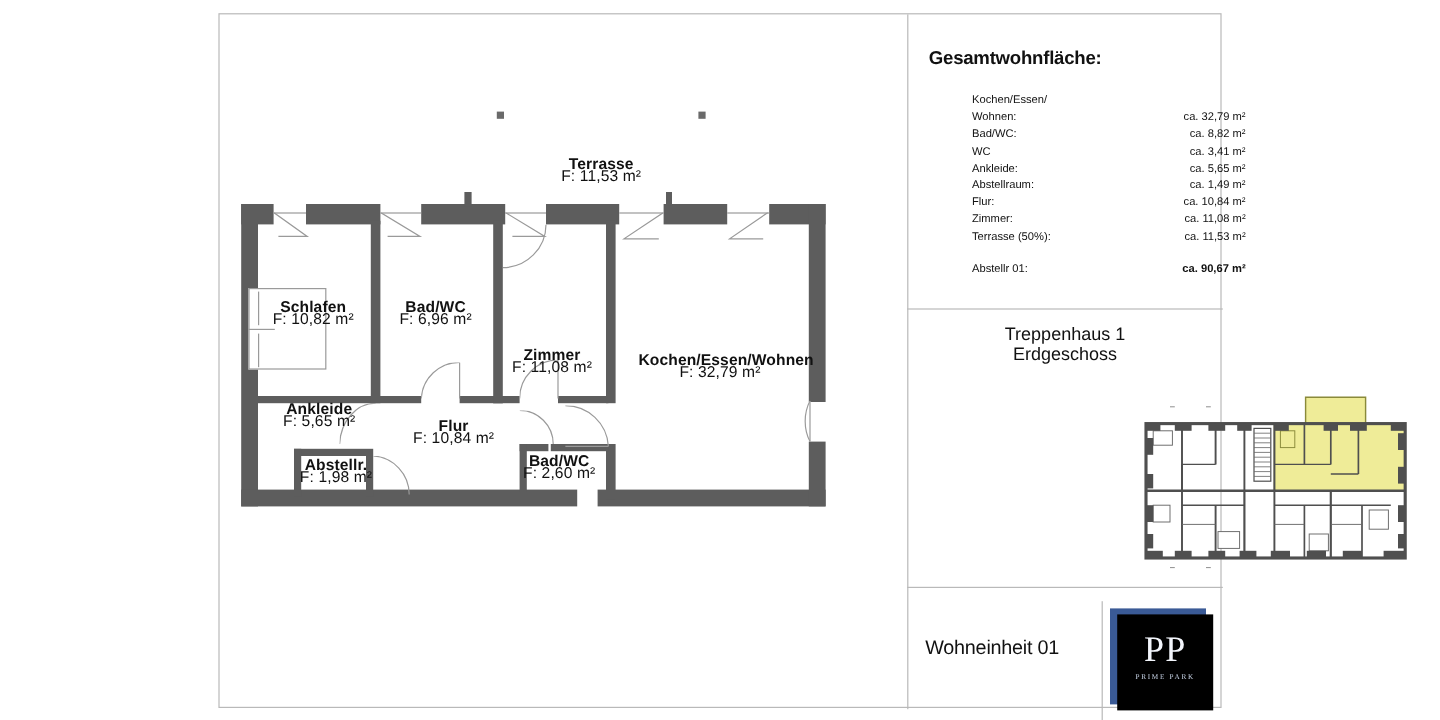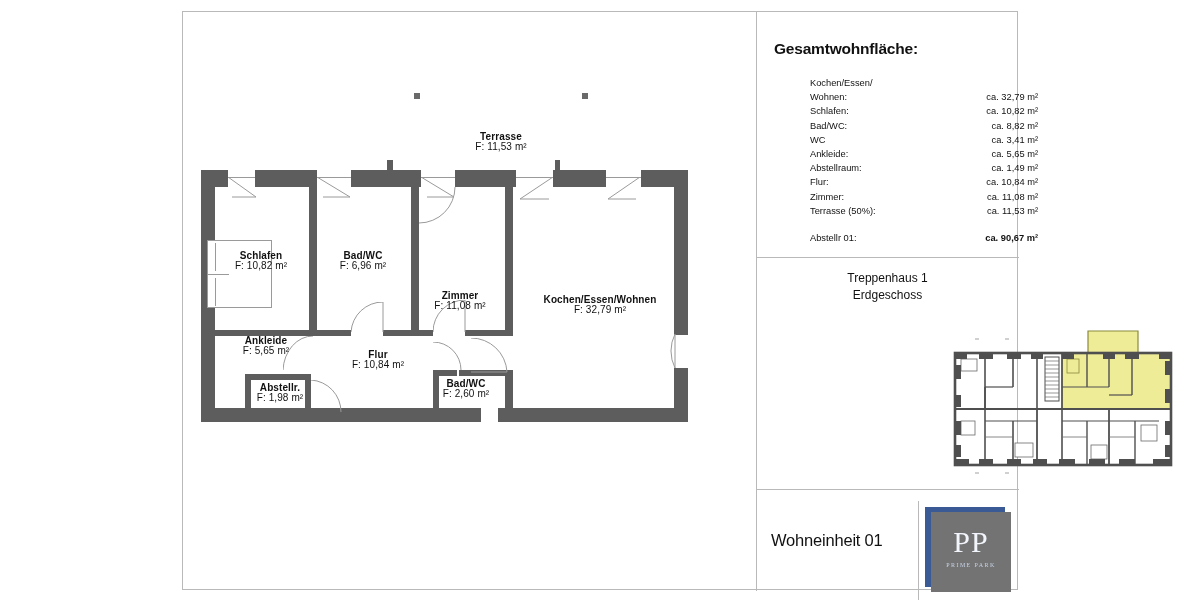--- a/index.html
+++ b/index.html
@@ -29,21 +29,21 @@
   .plan { position: absolute; left: 0; top: 0; width: 573px; height: 579px; }
 
   .wall { position: absolute; background: #5d5d5d; }
   .thinline { position: absolute; background: #9a9a9a; }
   .post { position: absolute; background: #6a6a6a; }
 
   .room-label {
     position: absolute;
     text-align: center;
     color: #111;
-    font-size: 10px;
+    font-size: 13px;
     line-height: 10px;
     letter-spacing: .1px;
     white-space: nowrap;
   }
   .room-label .nm { display: block; font-weight: 600; }
   .room-label .ar { display: block; }
 
   .doorarc { position: absolute; }
   .doorarc svg { display: block; }
 
@@ -56,33 +56,33 @@
   .arow { display: flex; justify-content: space-between; font-size: 9.3px; line-height: 14.2px; color: #111; }
   .arow .k { white-space: nowrap; }
   .arow .v { white-space: nowrap; text-align: right; font-variant-numeric: tabular-nums; }
   .arow.cont .v { visibility: hidden; }
   .arow.total { margin-top: 13px; }
   .arow.total .v { font-weight: 700; }
 
   
   .key-title {
     position: absolute; left: 573px; top: 258px; width: 263px;
-    text-align: center; font-size: 12px; line-height: 17px; color: #111;
+    text-align: center; font-size: 15px; line-height: 17px; color: #111;
   }
   .keyplan { position: absolute; left: 766px; top: 313px; width: 233px; height: 152px; }
   .keyplan svg { display: block; }
 
   
   .unit-name {
     position: absolute; left: 588px; top: 519px;
     font-size: 16.5px; color: #111; letter-spacing: -.2px;
   }
   .logo-cell { position: absolute; left: 735px; top: 489px; width: 101px; height: 101px; border-left: 1px solid #b9b9b9; }
   .logo-back { position: absolute; left: 6px; top: 6px; width: 80px; height: 80px; background: #3a5a96; }
-  .logo-front { position: absolute; left: 12px; top: 11px; width: 80px; height: 80px; background: #737373; }
+  .logo-front { position: absolute; left: 12px; top: 11px; width: 80px; height: 80px; background: #000000; }
   .logo-pp {
     position: absolute; left: 0; top: 13px; width: 80px; text-align: center;
     font-family: "Liberation Serif", serif; font-size: 30px; color: #f2f5fb; letter-spacing: 1px;
   }
   .logo-sub {
     position: absolute; left: 0; top: 50px; width: 80px; text-align: center;
     font-family: "Liberation Serif", serif; font-size: 6px; color: #c7d3e6; letter-spacing: 1.4px;
   }
 </style>
 </head>
@@ -274,24 +274,20 @@
 
     <div class="areas-title">Gesamtwohnfläche:</div>
     <div class="areas-list">
       <div class="arow cont">
         <span class="k">Kochen/Essen/</span>
         <span class="v"></span>
       </div>
       <div class="arow">
         <span class="k">Wohnen:</span>
         <span class="v">ca. 32,79 m²</span>
-      </div>
-      <div class="arow">
-        <span class="k">Schlafen:</span>
-        <span class="v">ca. 10,82 m²</span>
       </div>
       <div class="arow">
         <span class="k">Bad/WC:</span>
         <span class="v">ca.  8,82 m²</span>
       </div>
       <div class="arow">
         <span class="k">WC</span>
         <span class="v">ca.  3,41 m²</span>
       </div>
       <div class="arow">

